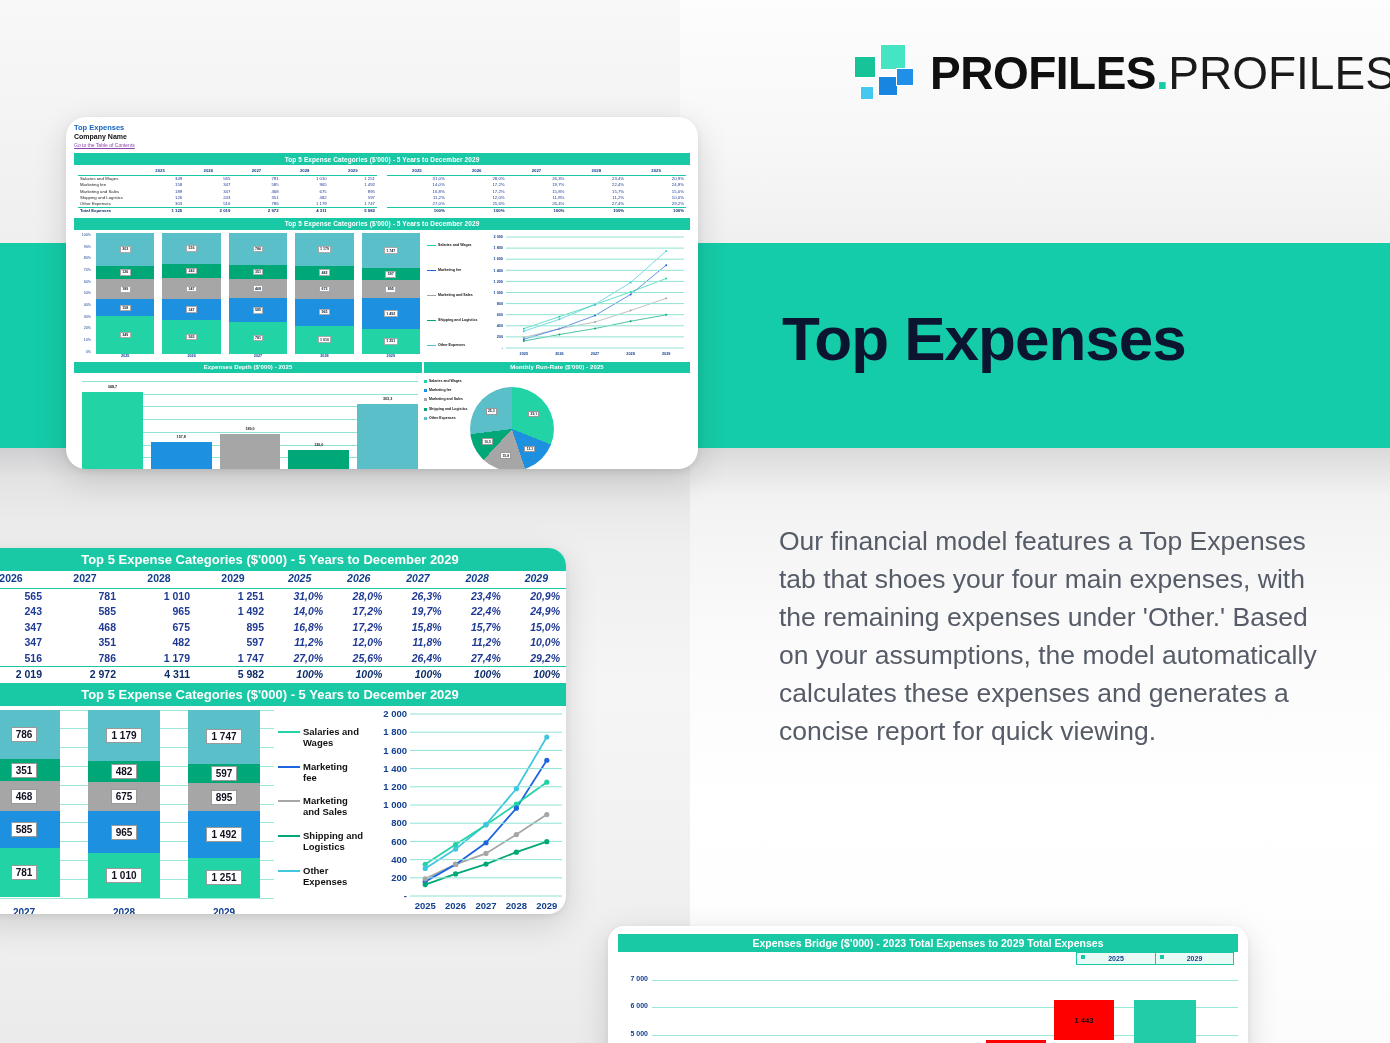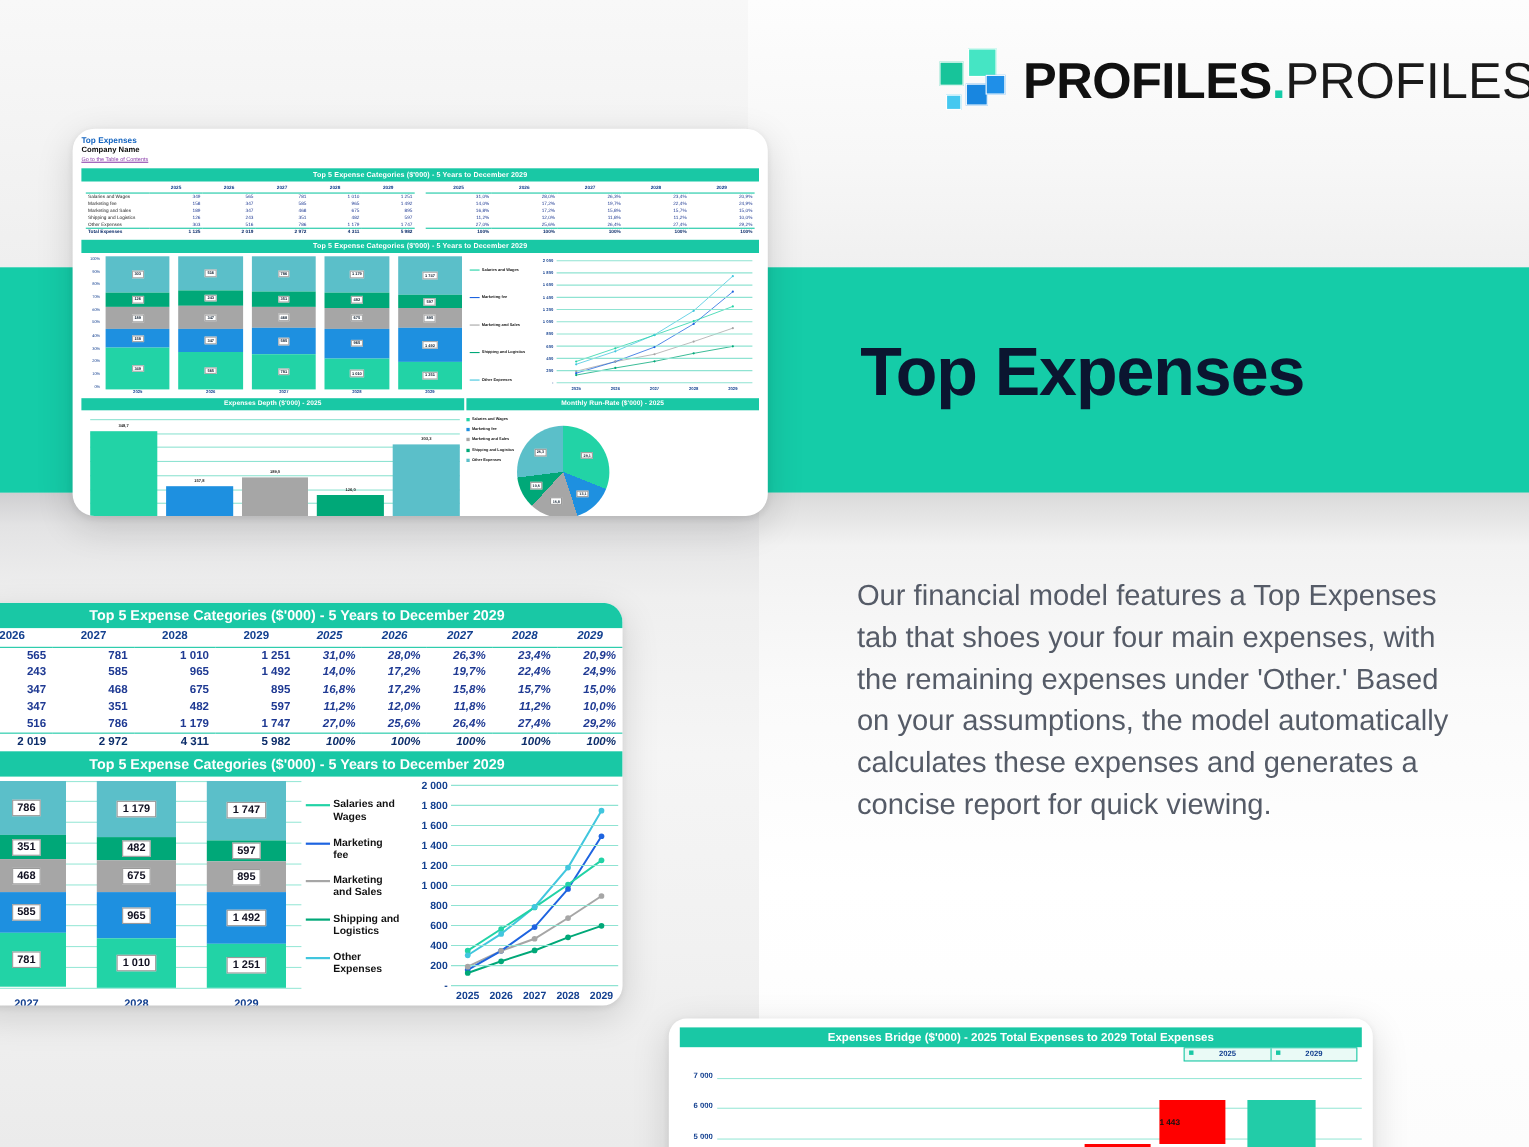--- a/index.html
+++ b/index.html
@@ -160,21 +160,21 @@
   
   .card-wf { left: 608px; top: 926px; width: 640px; height: 150px; border-radius: 16px; padding: 0; }
   .wf-bar { background: #19c8a5; color: #fff; font-weight: 700; text-align: center; font-size: 10.5px; padding: 3px 0; margin: 8px 10px 0 10px; }
   .wf-legend { position: absolute; right: 14px; top: 26px; display: flex; border: 1px solid #19c8a5; background: #eafaf6; }
   .wf-legend div { width: 78px; text-align: center; font-size: 7px; font-weight: 700; color: #123f8f; padding: 2px 0; position: relative; }
   .wf-legend div + div { border-left: 1px solid #19c8a5; }
   .wf-legend i { position: absolute; left: 4px; top: 2px; width: 4px; height: 4px; }
   .wf-plot { position: absolute; left: 10px; right: 10px; top: 48px; bottom: 0; }
   .wf-yl { position: absolute; left: 0; width: 30px; text-align: right; font-size: 7px; font-weight: 700; color: #123f8f; }
   .wf-b { position: absolute; }
-  .wf-b b { position: absolute; left: 0; right: 0; top: 50%; transform: translateY(-50%); text-align: left; font-size: 7.5px; color: #111; font-weight: 700; }
+  .wf-b b { position: absolute; left: 0; right: 0; top: 50%; transform: translateY(-50%); text-align: center; font-size: 7.5px; color: #111; font-weight: 700; }
 </style>
 </head>
 <body>
 
 <div class="bg-base"></div>
 <div class="bg-soft-left"></div>
 <div class="bg-upper-right"></div>
 <div class="bg-teal-band"></div>
 <div class="bg-lower"></div>
 <div class="bg-lower-right"></div>
@@ -851,21 +851,21 @@
           <text x="91.6" y="202.5" text-anchor="middle" font-size="9.5" fill="#123f8f" font-weight="700" font-family="&quot;Liberation Sans&quot;, sans-serif">2026</text>
           <text x="122" y="202.5" text-anchor="middle" font-size="9.5" fill="#123f8f" font-weight="700" font-family="&quot;Liberation Sans&quot;, sans-serif">2027</text>
           <text x="152.39999999999998" y="202.5" text-anchor="middle" font-size="9.5" fill="#123f8f" font-weight="700" font-family="&quot;Liberation Sans&quot;, sans-serif">2028</text>
           <text x="182.8" y="202.5" text-anchor="middle" font-size="9.5" fill="#123f8f" font-weight="700" font-family="&quot;Liberation Sans&quot;, sans-serif">2029</text>
         </svg></div>
   </div>
 
 </div>
 
 <div class="card card-wf">
-  <div class="wf-bar">Expenses Bridge ($'000) - 2025 Total Expenses to 2029 Total Expenses</div>
+  <div class="wf-bar">Expenses Bridge ($'000) - 2023 Total Expenses to 2029 Total Expenses</div>
   <div class="wf-legend">
     <div><i style="background:#19c8a5"></i><span>2025</span></div>
     <div><i style="background:#19c8a5"></i><span>2029</span></div>
   </div>
   <div class="wf-plot" id="wfPlot">
       <i class="" style="position: absolute; left: 34px; right: 0px; height: 1px; background: rgb(155, 232, 216); top: 60.6486px;"></i>
       <div class="wf-yl" style="top: 55.6486px;">5 000</div>
       <i class="" style="position: absolute; left: 34px; right: 0px; height: 1px; background: rgb(155, 232, 216); top: 33.0811px;"></i>
       <div class="wf-yl" style="top: 28.0811px;">6 000</div>
       <i class="" style="position: absolute; left: 34px; right: 0px; height: 1px; background: rgb(155, 232, 216); top: 5.51351px;"></i>

